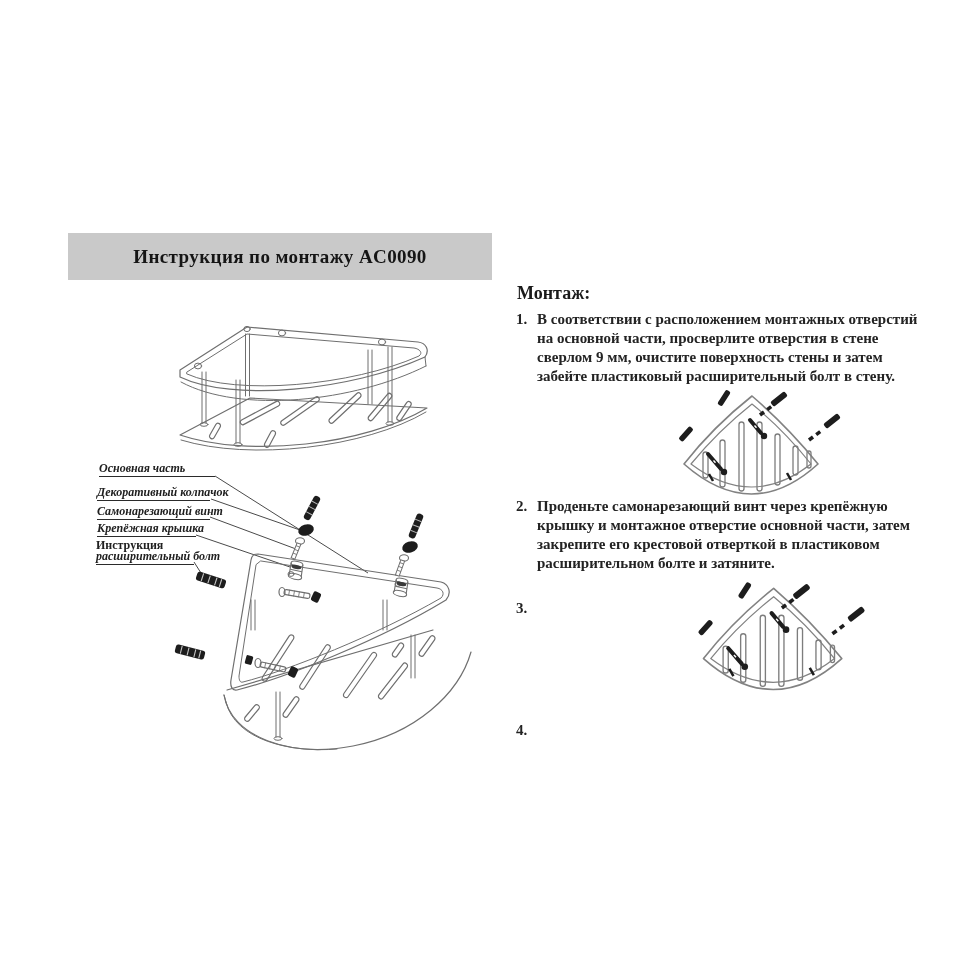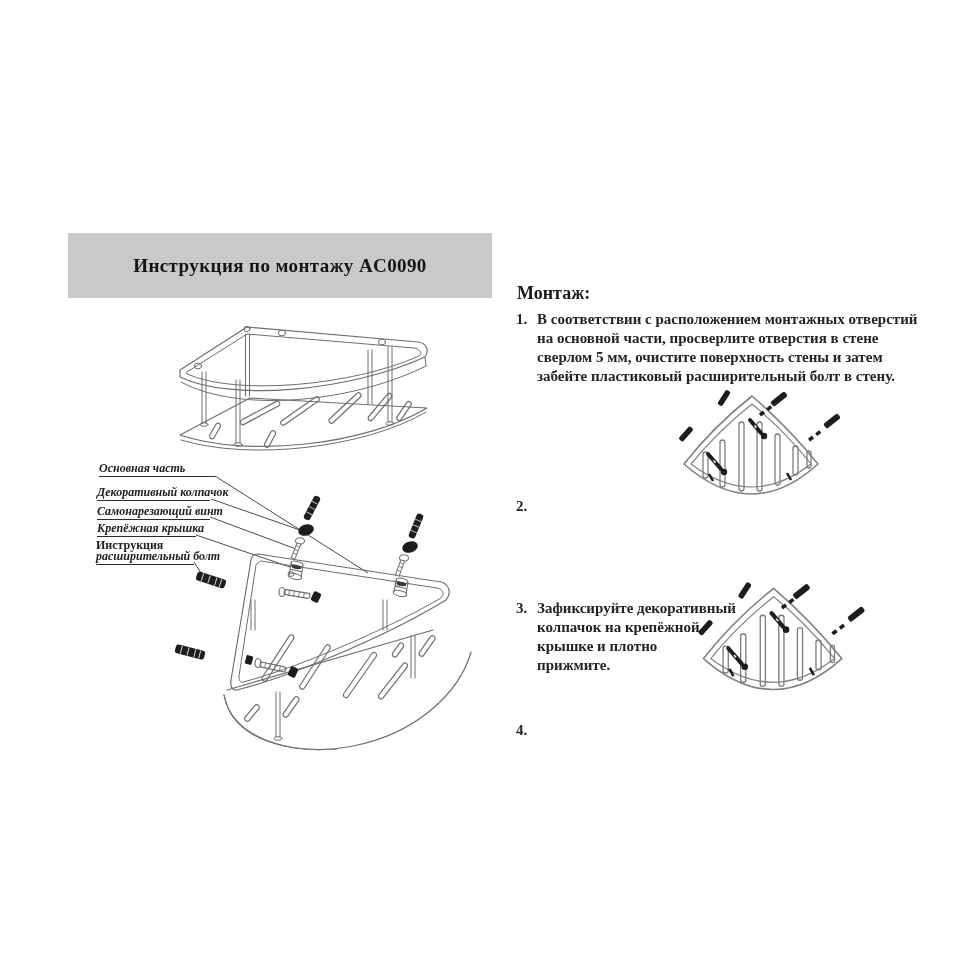--- a/index.html
+++ b/index.html
@@ -8,21 +8,21 @@
     --line-art:#6f6f6f;
     --dark-parts:#1d1d1d;
   }
   html,body{margin:0;padding:0;}
   body{
     width:970px;height:970px;background:#ffffff;position:relative;overflow:hidden;
     font-family:"Liberation Serif","DejaVu Serif",serif;color:var(--text);
   }
   .abs{position:absolute;}
   .title-bar{
-    left:68px;top:233px;width:424px;height:65px;background:var(--title-bar-bg);
+    left:68px;top:233px;width:424px;height:47px;background:var(--title-bar-bg);
     display:flex;align-items:center;justify-content:center;
   }
   .title-bar .title-text{
     font-size:19px;font-weight:bold;letter-spacing:0.4px;color:#151515;
   }
   .part-label{
     font-size:12px;font-weight:bold;line-height:12px;white-space:nowrap;
     padding-bottom:2px;color:#202020;
   }
   .underlined{border-bottom:1.6px solid #2b2b2b;font-style:italic;}
@@ -243,21 +243,21 @@
     <path d="M-9 -4 L-9 4 M-2 -4 L-2 4 M5 -4 L5 4 M10 -4 L10 4" stroke="#c6c6c6" stroke-width="1.1"></path>
   </g>
 </svg>
 
 <div class="abs mount-heading">Монтаж:</div>
 
 <div class="abs step" id="step1">
   <span class="step-num">1.</span>
   <span class="step-text">В соответствии с расположением монтажных отверстий
 на основной части, просверлите отверстия в стене
-сверлом 5 мм, очистите поверхность стены и затем
+сверлом 9 мм, очистите поверхность стены и затем
 забейте пластиковый расширительный болт в стену.</span>
 </div>
 
 <svg class="abs" style="left:668px;top:384px" width="190" height="125" viewBox="0 0 190 125">
   <defs>
     <g id="fan-diagram">
       <g fill="none" stroke="#828282" stroke-width="1.6" stroke-linejoin="round">
         <path d="M84 12 Q45 43 16 80 Q84 140 150 80 Q120 43 84 12 Z"></path>
         <path d="M84 20 Q50 47 23 80 Q84 126 143 80 Q116 46 84 20 Z" stroke-width="1.2"></path>
       </g>
@@ -296,28 +296,28 @@
           </g>
         <line x1="141" y1="56" x2="153" y2="47" stroke="#1d1d1d" stroke-width="3.5" stroke-dasharray="5 4"></line>
       </g>
     </g>
   </defs>
   <use href="#fan-diagram"></use>
 </svg>
 
 <div class="abs step" id="step2">
   <span class="step-num">2.</span>
+  <span class="step-text">Проденьте самонарезающий винт через крепёжную
+крышку и монтажное отверстие основной части, затем
+закрепите его крестовой отверткой в пластиковом
+расширительном болте и затяните.</span>
 </div>
 
 <div class="abs step" id="step3">
   <span class="step-num">3.</span>
-  <span class="step-text">Зафиксируйте декоративный
-колпачок на крепёжной
-крышке и плотно
-прижмите.</span>
 </div>
 
 <svg class="abs" style="left:687px;top:576px" width="196" height="129" viewBox="0 0 190 125">
   <use href="#fan-diagram"></use>
 </svg>
 
 <div class="abs step" id="step4">
   <span class="step-num">4.</span>
 </div>
 

